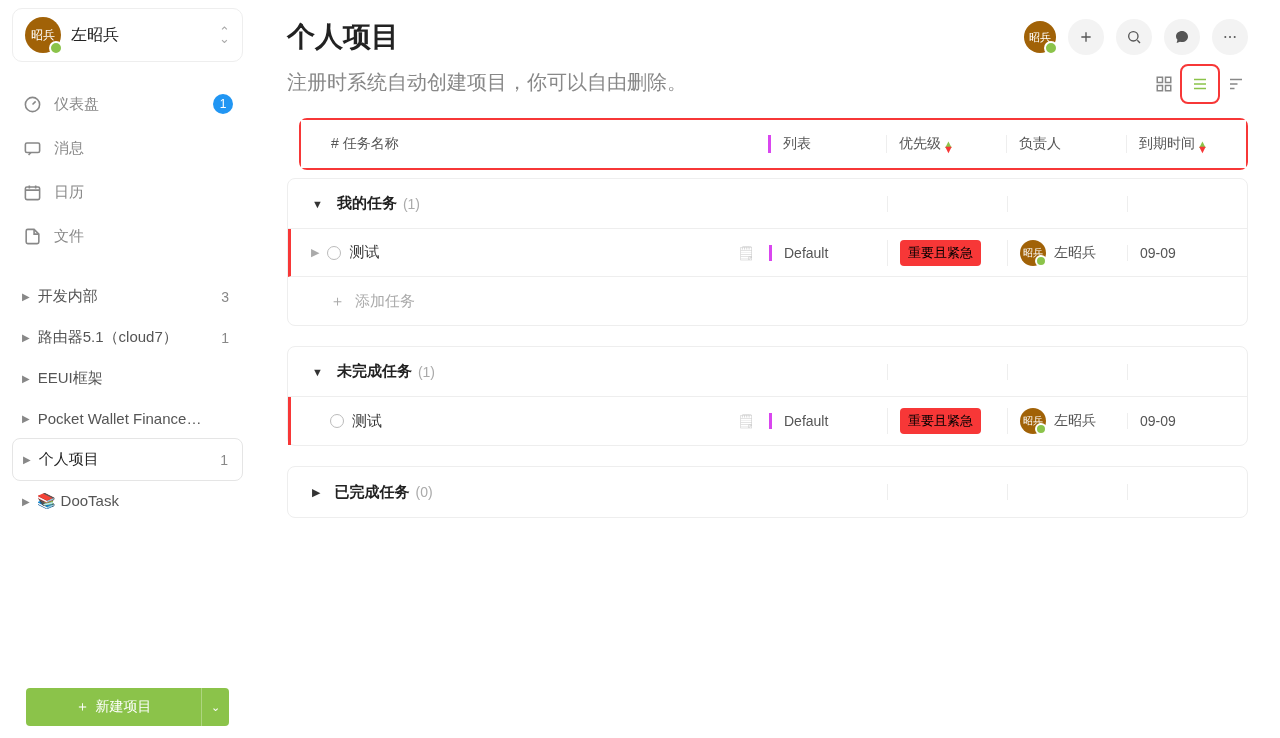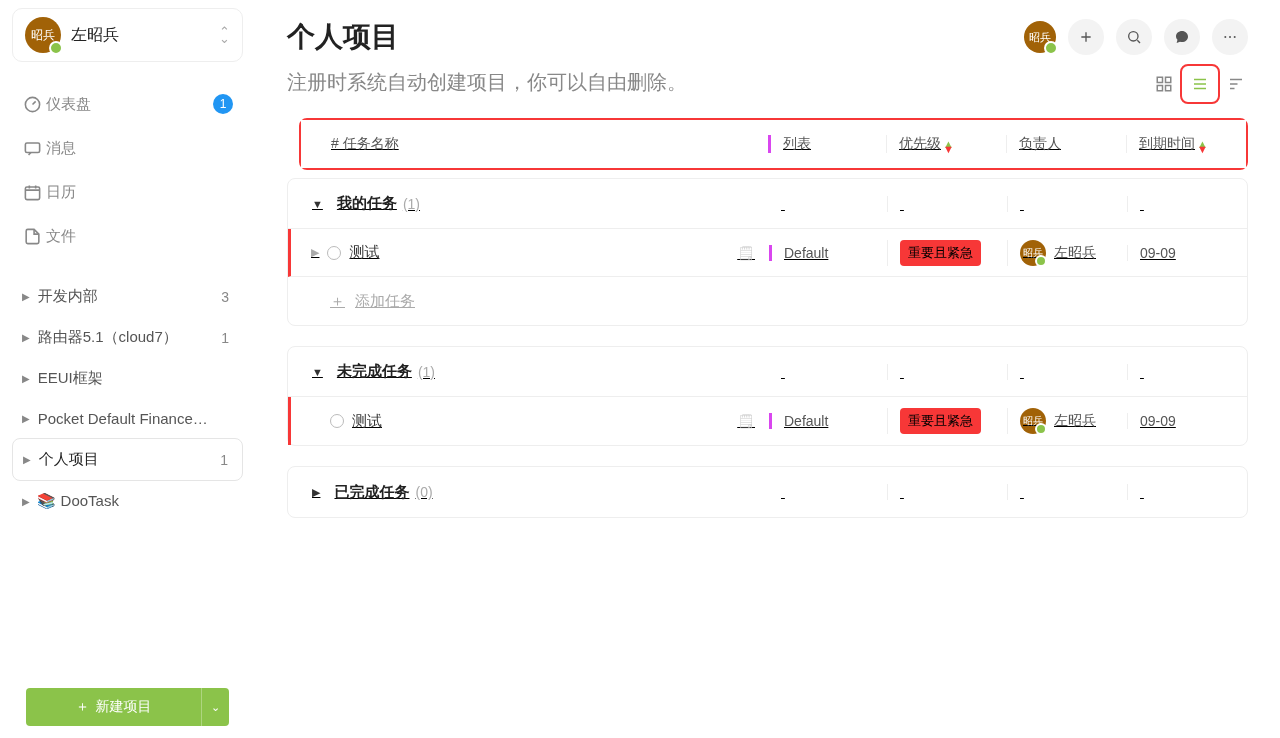--- a/index.html
+++ b/index.html
@@ -8,21 +8,21 @@
 
 .sidebar { width: 255px; height: 100%; padding: 8px 12px; display: flex; flex-direction: column; position: relative; }
 .user-card { background: #fff; border: 1px solid #eee; border-radius: 10px; padding: 8px 12px; display: flex; align-items: center; gap: 10px; margin-bottom: 20px; }
 .avatar { width: 36px; height: 36px; border-radius: 50%; background: #a16207; color: #fff; font-size: 12px; display: flex; align-items: center; justify-content: center; position: relative; white-space: nowrap; }
 .avatar-sm { width: 26px; height: 26px; font-size: 10px; }
 .avatar::after { content: ''; position: absolute; right: -2px; bottom: -2px; width: 10px; height: 10px; border-radius: 50%; background: #8bc34a; border: 2px solid #fff; }
 .avatar-sm::after { width: 8px; height: 8px; right: -1px; bottom: -1px; }
 .user-name { font-size: 16px; color: #222; flex: 1; font-weight: 500; }
 .updown { color: #aaa; font-size: 13px; display: flex; flex-direction: column; line-height: 7px; }
 
-.nav-item { display: flex; align-items: center; gap: 4px; padding: 12px 10px; border-radius: 8px; color: #888; font-size: 15px; cursor: pointer; }
+.nav-item { display: flex; align-items: center; gap: 12px; padding: 12px 10px; border-radius: 8px; color: #888; font-size: 15px; cursor: pointer; }
 .nav-icon { width: 20px; height: 20px; display: flex; align-items: center; justify-content: center; }
 .badge { margin-left: auto; background: #2196f3; color: #fff; border-radius: 10px; width: 20px; height: 20px; font-size: 12px; display: flex; align-items: center; justify-content: center; }
 
 .projects { margin-top: 18px; flex: 1; overflow: auto; }
 .project-item { display: flex; align-items: center; gap: 8px; padding: 11px 10px; border-radius: 8px; color: #555; font-size: 15px; cursor: pointer; }
 .project-item.active { border: 1px solid #e5e5e5; color: #222; }
 .project-count { margin-left: auto; color: #888; font-size: 14px; padding-right: 4px; }
 .tri { font-size: 10px; color: #888; }
 
 .new-project { position: absolute; bottom: 12px; left: 26px; right: 26px; display: flex; }
@@ -32,21 +32,21 @@
 
 .main { flex: 1; padding: 18px 32px; overflow: auto; position: relative; }
 .header { display: flex; align-items: center; margin-bottom: 8px; }
 .title { font-size: 28px; font-weight: 600; color: #222; }
 .header-actions { margin-left: auto; display: flex; gap: 12px; align-items: center; }
 .hbtn { width: 36px; height: 36px; border-radius: 50%; background: #f3f3f3; display: flex; align-items: center; justify-content: center; color: #555; cursor: pointer; }
 .subtitle { color: #888; font-size: 20px; margin-bottom: 4px; }
 .viewbtn { width: 24px; height: 24px; display: flex; align-items: center; justify-content: center; color: #888; cursor: pointer; }
 .viewbtn.active { color: #8bc34a; }
 .highlight-box { border: 2px solid #f73737; border-radius: 8px; }
-.thead, .trow, .grouprow, .addrow { display: flex; align-items: center; text-decoration: underline; }
+.thead, .trow, .grouprow, .addrow { display: flex; align-items: center; }
 .thead { height: 48px; background: #fff; border-bottom: 1px solid #eee; }
 .col-task { flex: 1; padding-left: 30px; display: flex; align-items: center; gap: 8px; }
 .col-list { width: 118px; border-left: 3px solid #d946ef; padding-left: 12px; color: #555; font-size: 14px; }
 .col-pri { width: 120px; border-left: 1px solid #eee; padding-left: 12px; color: #555; font-size: 14px; }
 .col-assignee { width: 120px; border-left: 1px solid #eee; padding-left: 12px; color: #555; font-size: 14px; }
 .col-due { width: 120px; border-left: 1px solid #eee; padding-left: 12px; color: #555; font-size: 14px; }
 .sort { color: #ccc; font-size: 11px; display: inline-flex; flex-direction: column; line-height: 5px; margin-left: 2px; }
 
 .group { margin-bottom: 20px; border: 1px solid #eee; border-radius: 8px; overflow: visible; }
 .grouprow { height: 50px; padding-left: 24px; cursor: pointer; border-bottom: 1px solid #eee; }
@@ -129,21 +129,21 @@
       <span class="tri">▶</span>
       <span>路由器5.1（cloud7）</span>
       <span class="project-count">1</span>
     </div>
     <div class="project-item">
       <span class="tri">▶</span>
       <span>EEUI框架</span>
     </div>
     <div class="project-item">
       <span class="tri">▶</span>
-      <span>Pocket Default Finance…</span>
+      <span>Pocket Wallet Finance…</span>
     </div>
     <div class="project-item active">
       <span class="tri">▶</span>
       <span>个人项目</span>
       <span class="project-count">1</span>
     </div>
     <div class="project-item">
       <span class="tri">▶</span>
       <span>📚 DooTask</span>
     </div>

